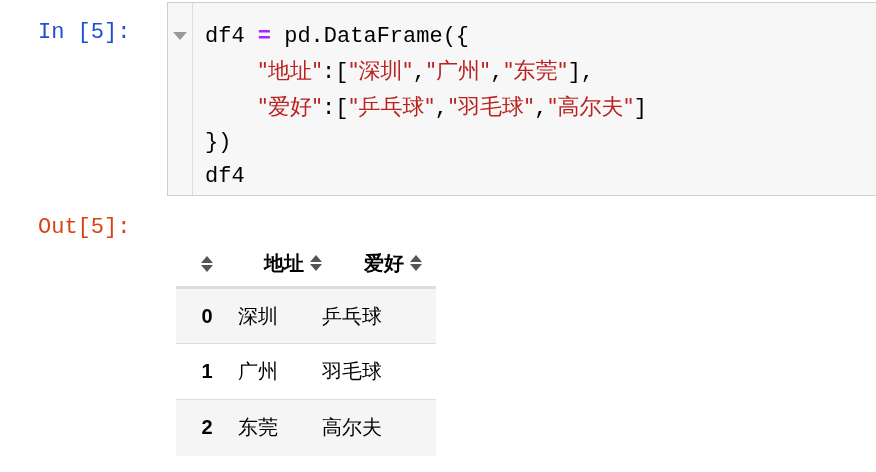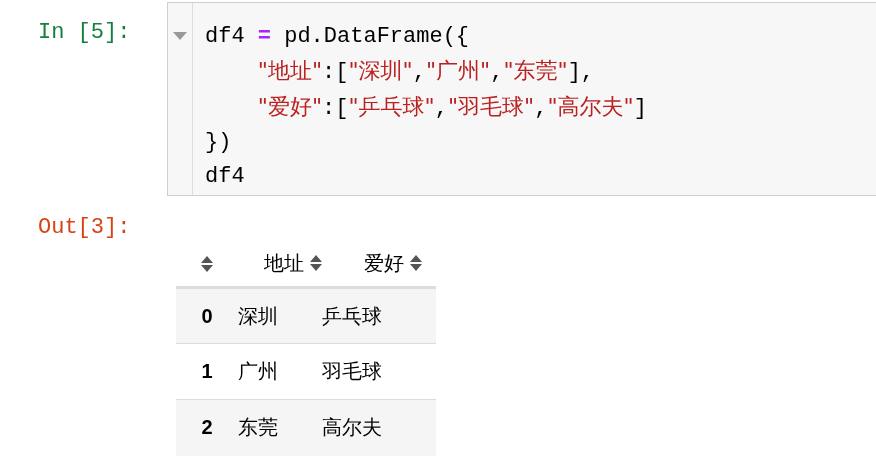--- a/index.html
+++ b/index.html
@@ -1,21 +1,21 @@
 <!DOCTYPE html>
 <html><head>
   <meta charset="utf-8">
   <style>
     html, body { margin: 0; padding: 0; background: #ffffff; }
     body { width: 876px; height: 472px; position: relative; overflow: hidden; }
     .mono { font-family: "Liberation Mono", "DejaVu Sans Mono", monospace; }
     .prompt {
       position: absolute; font-size: 22px; line-height: 28px;
     }
-    .prompt-in { left: 38px; top: 19px; color: #15803d; }
+    .prompt-in { left: 38px; top: 19px; color: #1d4ed8; }
     .prompt-out { left: 38px; top: 214px; color: #d84315; }
     .cell {
       position: absolute; left: 167px; top: 2px; width: 709px; height: 194px;
       background: #f7f7f7; border: 1px solid #cfcfcf; border-right: none;
       box-sizing: border-box;
     }
     .gutter {
       position: absolute; left: 0; top: 0; width: 25px; height: 100%;
       border-right: 1px solid #dddddd; box-sizing: border-box;
     }
@@ -30,21 +30,21 @@
     }
     .op { color: #aa22ff; font-weight: bold; }
     .str { color: #ba2121; }
     .cjk { font-family: "DejaVu Sans", sans-serif; }
     table.df {
       position: absolute; left: 176px; top: 240px; border-collapse: collapse;
       font-family: "Liberation Sans", "DejaVu Sans", sans-serif; font-size: 20px; color: #000;
     }
     table.df th, table.df td { padding: 0; }
     table.df thead th {
-      height: 46px; font-weight: normal; text-align: right; vertical-align: middle;
+      height: 46px; font-weight: bold; text-align: right; vertical-align: middle;
       border-bottom: 3px solid #dddddd;
     }
     table.df tbody tr { height: 56px; }
     table.df tbody tr.odd { background: #f5f5f5; }
     table.df tbody tr + tr td, table.df tbody tr + tr th { border-top: 1px solid #dddddd; }
     table.df tbody th { font-weight: bold; text-align: center; width: 62px; }
     table.df td { padding-right: 8px; }
     .sort {
       display: inline-block; width: 12px; height: 16px; position: relative; vertical-align: middle;
       margin-left: 6px;
@@ -69,21 +69,21 @@
   <div class="gutter">
     <span class="fold-icon"></span>
   </div>
   <div class="code mono"><span><span>df4</span> <span class="op">=</span> <span>pd.DataFrame({</span></span>
 <span><span>    </span><span class="str cjk">"地址"</span><span>:[</span><span class="str cjk">"深圳"</span><span>,</span><span class="str cjk">"广州"</span><span>,</span><span class="str cjk">"东莞"</span><span>],</span></span>
 <span><span>    </span><span class="str cjk">"爱好"</span><span>:[</span><span class="str cjk">"乒乓球"</span><span>,</span><span class="str cjk">"羽毛球"</span><span>,</span><span class="str cjk">"高尔夫"</span><span>]</span></span>
 <span>})</span>
 <span>df4</span></div>
 </div>
 
-<div class="prompt prompt-out mono">Out[3]:</div>
+<div class="prompt prompt-out mono">Out[5]:</div>
 
 <table class="df">
   <thead>
     <tr>
       <th class="col-idx" style="text-align:center;"><span class="sort" style="margin-left:0;"></span></th>
       <th class="col-a"><span class="th-label">地址</span><span class="sort"></span></th>
       <th class="col-b" style="padding-right:14px;"><span class="th-label">爱好</span><span class="sort"></span></th>
     </tr>
   </thead>
   <tbody>

